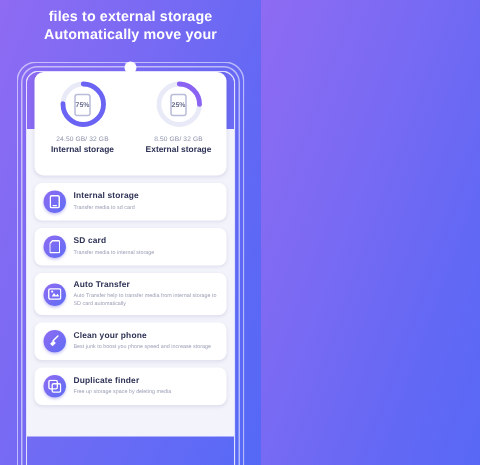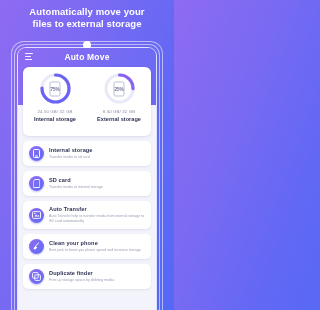--- a/index.html
+++ b/index.html
@@ -109,39 +109,31 @@
     line-height:7px; letter-spacing:.1px;
   }
   .item-sub {
     font-size:3.6px; color:#9a9eb5; line-height:5px; margin-top:1px;
   }
 </style>
 </head>
 <body>
 
 <div class="promo">
+  <span>files to external storage</span>
   <span>Automatically move your</span>
-  <span>files to external storage</span>
 </div>
 
 <div class="frame-outer"></div>
 <div class="frame-mid"></div>
 <div class="frame-inner"></div>
 <div class="notch-dot"></div>
 
 <div class="screen">
 
-  <div class="appbar">
-    <div class="hamburger">
-      <i></i>
-        <i></i>
-        <i></i>
-    </div>
-    <div class="appbar-title">Auto Move</div>
-  </div>
 
   <div class="content">
     <div class="content-bg"></div>
 
     <div class="storage-card">
 
       <div class="storage-col">
         <div class="ring-wrap">
           <svg width="33" height="33" viewBox="0 0 33 33">
             <circle cx="16.5" cy="16.5" r="13.5" fill="none" stroke="#e9eaf7" stroke-width="3.2"></circle>

